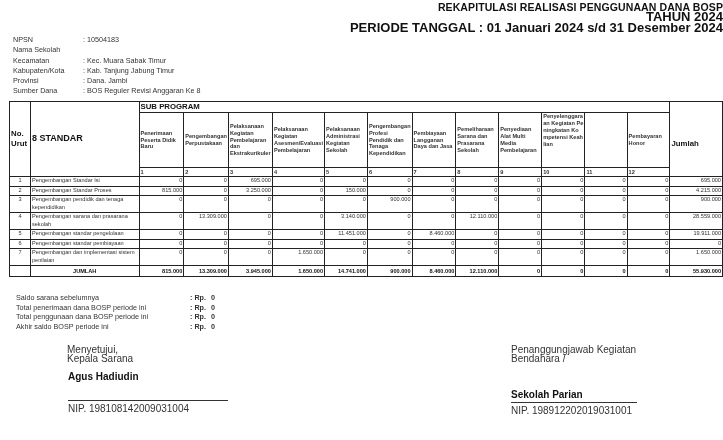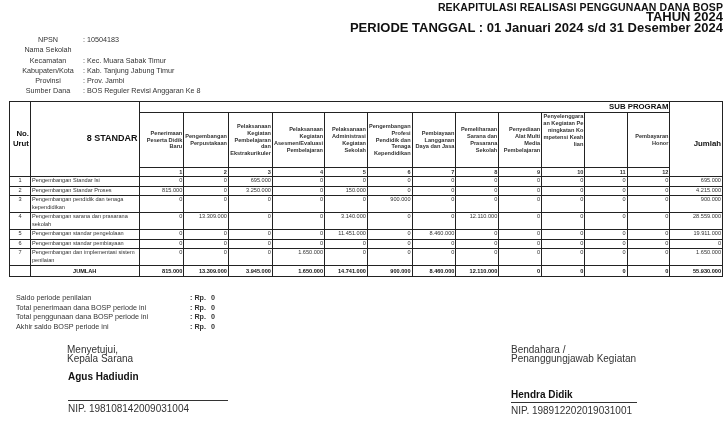--- a/index.html
+++ b/index.html
@@ -4,26 +4,26 @@
 <style>
   html, body { margin:0; padding:0; background:#ffffff; }
   body { width:723px; height:440px; position:relative; overflow:hidden;
          font-family:"Liberation Sans", sans-serif; color:#222; }
   .hdr { position:absolute; left:0; width:723px; text-align:right; font-weight:bold; color:#111; }
   .h1 { top:1px; font-size:10.5px; letter-spacing:0.1px; }
   .h2 { top:20px; font-size:13px; }
   .h3 { top:9px; font-size:13px; }
 
   .info { position:absolute; left:13px; top:35px; font-size:7.2px; color:#333; }
-  .info .row { height:10.3px; display:flex;text-align:center; }
+  .info .row { height:10.3px; display:flex; }
   .info .lbl { width:70px; }
 
   table.rek { position:absolute; left:9px; top:101px; border-collapse:collapse; table-layout:fixed; }
   table.rek td, table.rek th { border:1px solid #222; padding:0 1px; font-size:5.6px; color:#333; }
-  table.rek th { font-weight:bold; text-align:right; vertical-align:middle; line-height:1.25;margin-top:11px; }
+  table.rek th { font-weight:bold; text-align:left; vertical-align:middle; line-height:1.25;margin-top:11px; }
   .big { font-size:7.8px !important; color:#111 !important; }
   .huge { font-size:9px !important; color:#111 !important; }
   td.num { text-align:right; vertical-align:top; padding-right:1px; padding-top:1px; }
   td.no { text-align:center; vertical-align:top; padding-top:1px; }
   td.name { vertical-align:top; padding-left:2px; padding-top:1px; line-height:1.35; }
   tr.total td { font-weight:bold; color:#111; vertical-align:middle; height:10px; }
   tr.total td.lbl { text-align:center; }
   th.idx { font-size:5.2px; height:8px; }
 
   .summary { position:absolute; left:16px; top:293px; font-size:7.2px; color:#333; }
@@ -56,21 +56,21 @@
     <div class="row">
       <span class="lbl">Kecamatan</span>
       <span class="val">: Kec. Muara Sabak Timur</span>
     </div>
     <div class="row">
       <span class="lbl">Kabupaten/Kota</span>
       <span class="val">: Kab. Tanjung Jabung Timur</span>
     </div>
     <div class="row">
       <span class="lbl">Provinsi</span>
-      <span class="val">: Prov. Jambi</span>
+      <span class="val">: Dana. Jambi</span>
     </div>
     <div class="row">
       <span class="lbl">Sumber Dana</span>
       <span class="val">: BOS Reguler Revisi Anggaran Ke 8</span>
     </div>
   </div>
 
 <table class="rek" id="rek">
   <colgroup>
     <col style="width:21px">
@@ -261,21 +261,21 @@
         <td class="num">0</td>
         <td class="num">0</td>
         <td class="num">0</td>
         <td class="num">55.930.000</td>
       </tr>
     </tbody>
 </table>
 
 <div class="summary" id="summary">
     <div class="row">
-      <span class="lbl">Saldo periode penilaian</span>
+      <span class="lbl">Saldo sarana sebelumnya</span>
       <span class="rp">: Rp.</span>
       <span class="val">0</span>
     </div>
     <div class="row">
       <span class="lbl">Total penerimaan dana BOSP periode ini</span>
       <span class="rp">: Rp.</span>
       <span class="val">0</span>
     </div>
     <div class="row">
       <span class="lbl">Total penggunaan dana BOSP periode ini</span>
@@ -291,18 +291,18 @@
 
 <div class="sign" style="left:67px; top:345px; width:180px; height:70px;">
   <div class="role">Menyetujui,</div>
   <div class="role">Kepala Sarana</div>
   <div class="nm" style="left:1px; top:26px;">Agus Hadiudin</div>
   <div class="line" style="left:1px; top:55px; width:160px;"></div>
   <div class="nip" style="left:1px; top:58px;">NIP. 198108142009031004</div>
 </div>
 
 <div class="sign" style="left:511px; top:345px; width:180px; height:70px;">
+  <div class="role">Penanggungjawab Kegiatan</div>
   <div class="role">Bendahara /</div>
-  <div class="role">Penanggungjawab Kegiatan</div>
-  <div class="nm" style="left:0px; top:44px;">Hendra Didik</div>
+  <div class="nm" style="left:0px; top:44px;">Sekolah Parian</div>
   <div class="line" style="left:0px; top:57px; width:126px;"></div>
   <div class="nip" style="left:0px; top:60px;">NIP. 198912202019031001</div>
 </div>
 
 </body></html>

